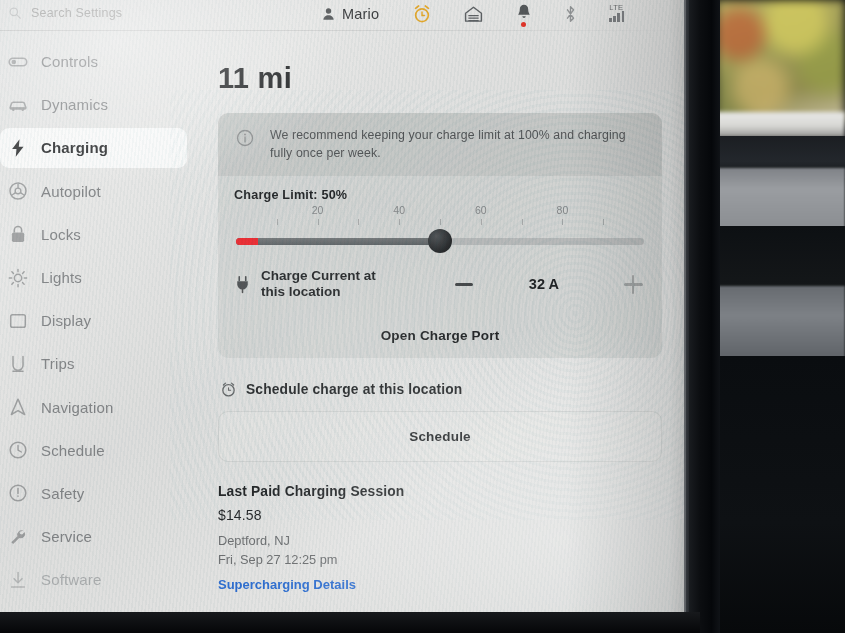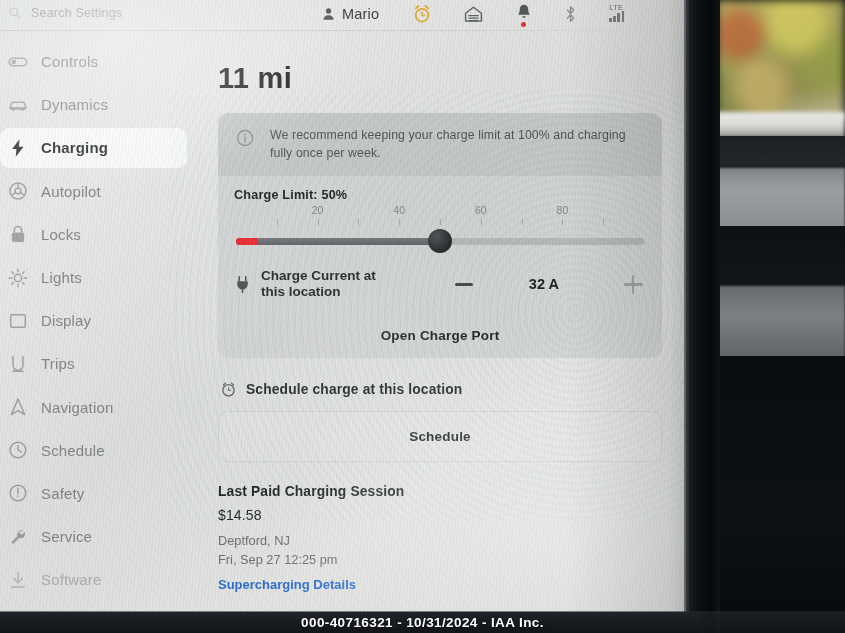--- a/index.html
+++ b/index.html
@@ -459,17 +459,14 @@
     <div class="moire2"></div>
     <div class="glare"></div>
     <div class="smudge"></div>
     <div class="screen-shadow"></div>
   </div>
 
   <div class="bezel"></div>
   <div class="bezel-edge"></div>
   <div class="bezel-bottom"></div>
 
-  <div class="watermark">
-    <span>000-40716321 - 10/31/2024 - IAA Inc.</span>
-  </div>
 
 </div>
 
 </body></html>

